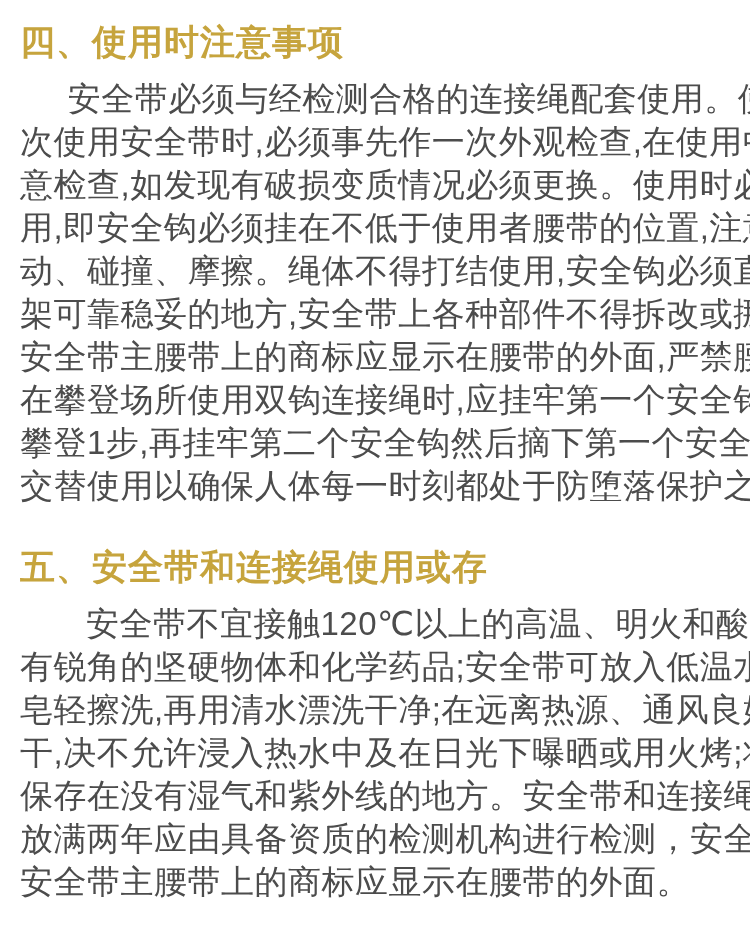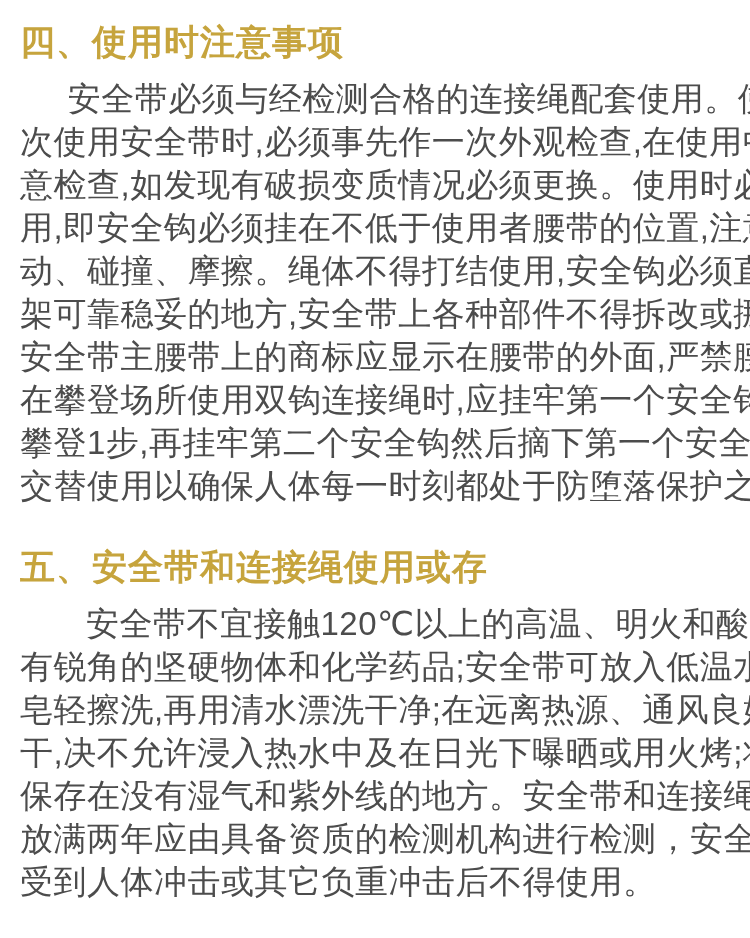--- a/index.html
+++ b/index.html
@@ -68,17 +68,17 @@
 
   <section class="section section--storage">
     <h2 class="section-heading">五、安全带和连接绳使用或存</h2>
     <div class="paragraph">
         <div class="line first-line">安全带不宜接触120℃以上的高温、明火和酸类物质以及</div>
         <div class="line">有锐角的坚硬物体和化学药品;安全带可放入低温水中用肥</div>
         <div class="line">皂轻擦洗,再用清水漂洗干净;在远离热源、通风良好的地方晾</div>
         <div class="line">干,决不允许浸入热水中及在日光下曝晒或用火烤;将安全带</div>
         <div class="line">保存在没有湿气和紫外线的地方。安全带和连接绳使用或存</div>
         <div class="line">放满两年应由具备资质的检测机构进行检测，安全带、连接绳</div>
-        <div class="line">受到人体冲击或其它负重冲击后不得使用。</div>
+        <div class="line">安全带主腰带上的商标应显示在腰带的外面。</div>
       </div>
   </section>
 
 </div>
 
 </body></html>

